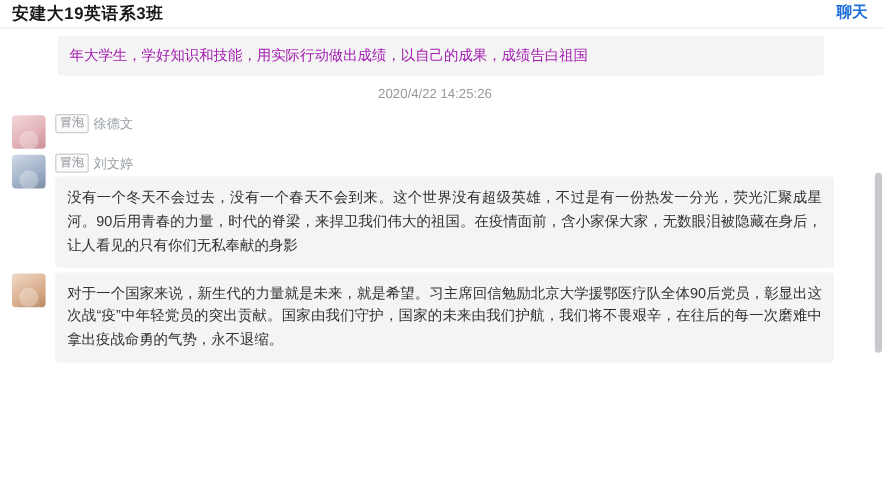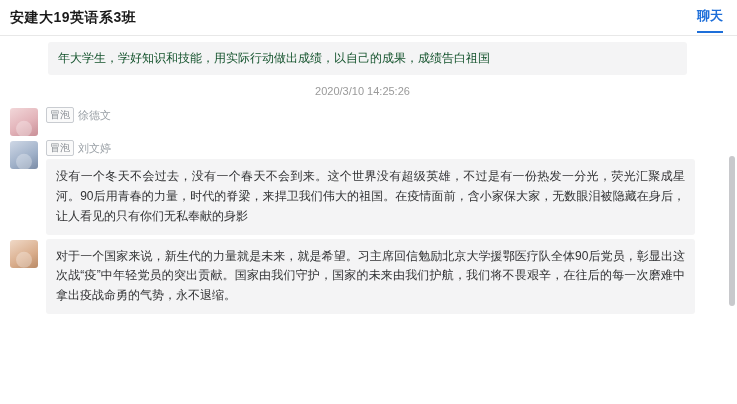--- a/index.html
+++ b/index.html
@@ -10,21 +10,21 @@
     width: 737px;
     height: 404px;
     overflow: hidden;
     background: #ffffff;
     font-family: "Liberation Sans", sans-serif;
     font-size: 12px;
     color: #333;
   }
   
   .titlebar {
-    height: 36px;
+    height: 24px;
     border-bottom: 1px solid #e8e8e8;
     display: flex;
     align-items: center;
     justify-content: space-between;
     padding: 0 14px 0 10px;
     box-sizing: border-box;
     background: #ffffff;
   }
   .title-text {
     font-size: 14px;
@@ -63,21 +63,21 @@
   }
   
   .partial-top {
     margin-left: 38px;
     margin-right: 28px;
     background: #f4f4f5;
     border-radius: 3px;
     padding: 7px 10px;
     line-height: 1.6;
     font-size: 12px;
-    color: #14532d;
+    color: #a21caf;
     margin-bottom: 10px;
   }
   .timestamp {
     text-align: center;
     color: #9a9a9a;
     font-size: 11px;
     margin: 8px 0 10px 0;
   }
   .msg {
     display: flex;
@@ -170,21 +170,21 @@
 <div class="titlebar">
   <div class="title-text">安建大19英语系3班</div>
   <div class="tab-chat">聊天</div>
 </div>
 
 <div class="chat-area">
   <div class="scroll-inner">
 
     <div class="partial-top">年大学生，学好知识和技能，用实际行动做出成绩，以自己的成果，成绩告白祖国</div>
 
-    <div class="timestamp">2020/3/10 14:25:26</div>
+    <div class="timestamp">2020/4/22 14:25:26</div>
 
     <div class="msg">
       <div class="avatar a1"></div>
       <div class="msg-body">
         <div class="msg-head">
           <span class="role-tag">冒泡</span>
           <span class="sender-name">徐德文</span>
         </div>
       </div>
     </div>

